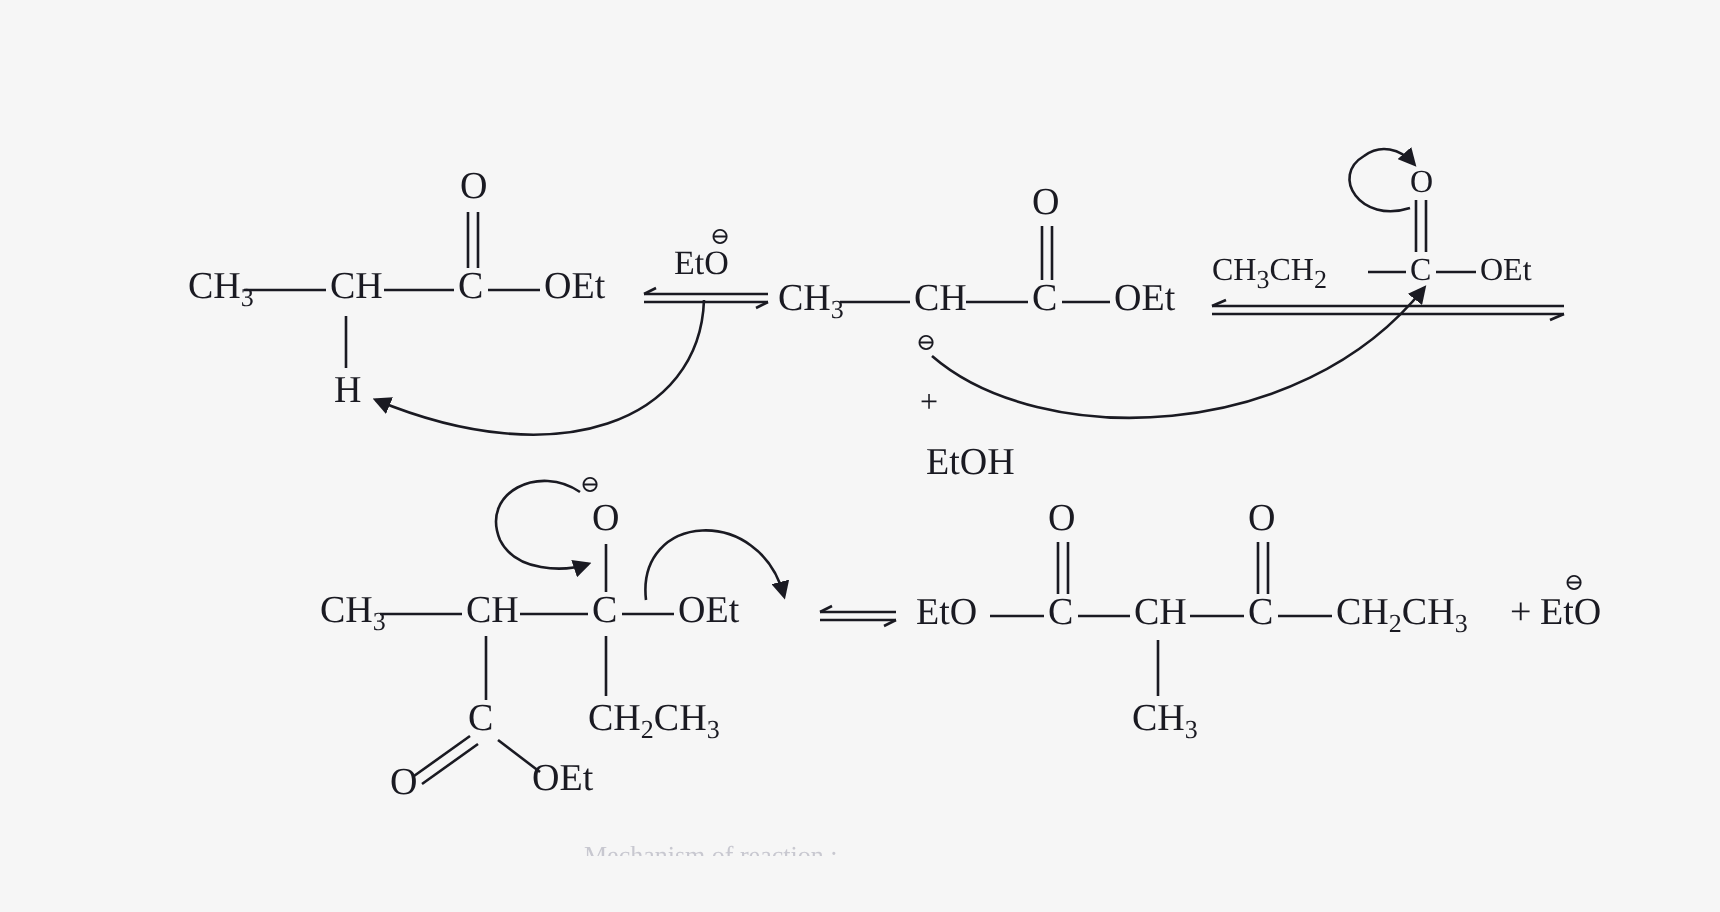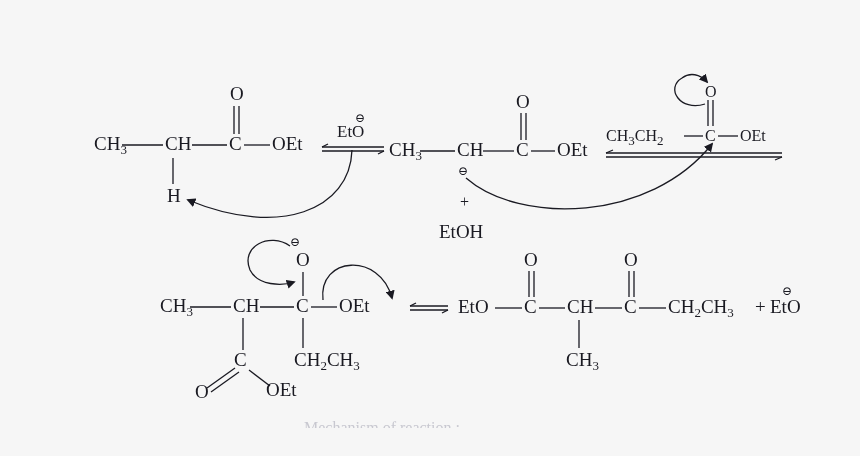--- a/index.html
+++ b/index.html
@@ -23,21 +23,21 @@
 <div class="t" style="left:337px;top:122px;font-size:17px">EtO</div>
 <div class="t ch" style="left:355px;top:108px">⊖</div>
 
 <div class="t" style="left:389px;top:140px"><span>CH</span><span class="sub">3</span></div>
 <div class="t" style="left:457px;top:140px">CH</div>
 <div class="t" style="left:516px;top:140px">C</div>
 <div class="t" style="left:516px;top:92px">O</div>
 <div class="t" style="left:557px;top:140px">OEt</div>
 <div class="t ch" style="left:458px;top:161px">⊖</div>
 <div class="t" style="left:460px;top:192px;font-size:16px">+</div>
-<div class="t" style="left:439px;top:222px">EtOH</div>
+<div class="t" style="left:463px;top:222px">EtOH</div>
 
 <div class="t" style="left:606px;top:126px;font-size:16px"><span>CH</span><span class="sub">3</span><span>CH</span><span class="sub">2</span></div>
 <div class="t" style="left:705px;top:126px;font-size:16px">C</div>
 <div class="t" style="left:705px;top:82px;font-size:16px">O</div>
 <div class="t" style="left:740px;top:126px;font-size:16px">OEt</div>
 
 <div class="t" style="left:160px;top:296px"><span>CH</span><span class="sub">3</span></div>
 <div class="t" style="left:233px;top:296px">CH</div>
 <div class="t" style="left:296px;top:296px">C</div>
 <div class="t" style="left:296px;top:250px">O</div>
@@ -120,13 +120,13 @@
   <line x1="539" y1="308" x2="565" y2="308"></line>
   <line x1="595" y1="308" x2="622" y2="308"></line>
   <line x1="639" y1="308" x2="666" y2="308"></line>
   <line x1="529" y1="271" x2="529" y2="297"></line>
     <line x1="534" y1="271" x2="534" y2="297"></line>
   <line x1="629" y1="271" x2="629" y2="297"></line>
     <line x1="634" y1="271" x2="634" y2="297"></line>
   <line x1="579" y1="320" x2="579" y2="348"></line>
 </svg>
 
-<div class="t" style="left:304px;top:418px;font-size:16px;color:#c8c8d0;height:10px;overflow:hidden">Mechanism of reaction :</div>
+<div class="t" style="left:292px;top:418px;font-size:13px;color:#c8c8d0;height:10px;overflow:hidden">Mechanism of reaction :</div>
 
 </body></html>

